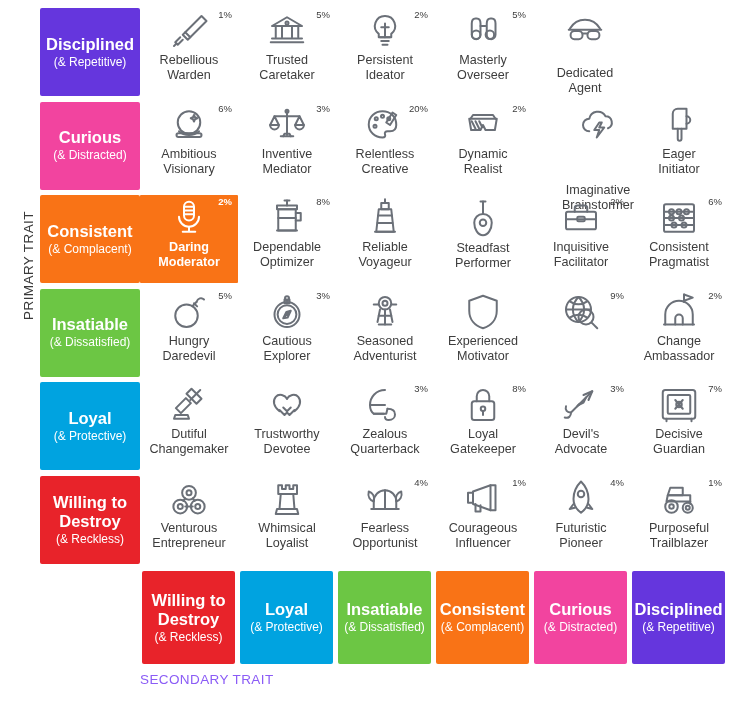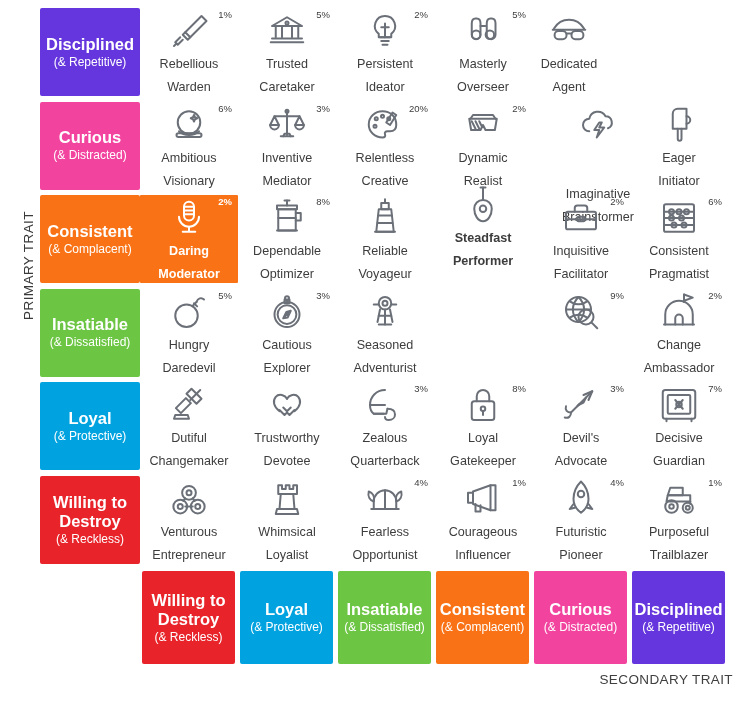--- a/index.html
+++ b/index.html
@@ -36,24 +36,24 @@
     transform: rotate(-90deg);
     white-space: nowrap;
   }
 
   
   #x-axis-title {
     position: absolute;
     left: 140px;
     top: 672px;
     width: 593px;
-    text-align: right;
+    text-align: left;
     font-size: 13.5px;
     letter-spacing: 0.4px;
-    color: #404040;
+    color: #8b5cf6;
   }
 
   
   #row-labels {
     position: absolute;
     left: 40px;
     top: 8px;
     width: 100px;
     height: 562px;
   }
@@ -143,21 +143,21 @@
     display: block;
     color: #6b7078;
   }
   .cell .cell-icon svg {
     display: block;
     width: 100%;
     height: 100%;
   }
   .cell .cell-name {
     font-size: 12.6px;
-    line-height: 23px;
+    line-height: 15px;
     text-align: center;
     color: #3d3d3d;
     margin-top: 2px;
     width: 102px;
     white-space: pre-line;
   }
   .cell .cell-pct {
     position: absolute;
     top: 1px;
     right: 6px;
@@ -291,21 +291,21 @@
               <path d="M22 6c-2 0-3 1.5-3 4v9a3.5 3.5 0 007 0V10c0-2.5-1-4-3-4z"></path>
               <circle cx="10.5" cy="19" r="3.4"></circle>
               <circle cx="21.5" cy="19" r="3.4"></circle>
               <path d="M14 12h4"></path>
             </g>
           </svg>
         </span>
         <div class="cell-name">Masterly<br>Overseer</div>
         <div class="cell-pct">5%</div>
       </div>
-      <div class="cell" style="left: 380px; top: 0px;">
+      <div class="cell" style="left: 396px; top: 0px; justify-content: space-between;">
         <span class="cell-icon">
           <svg viewBox="0 0 32 32">
             <g fill="none" stroke="currentColor" stroke-width="1.6" stroke-linecap="round" stroke-linejoin="round">
               <path d="M4 14c3-5 7-7 12-7s9 2 12 7"></path>
               <path d="M3 15h26"></path>
               <rect x="4.5" y="16" width="9.5" height="6.5" rx="3"></rect>
               <rect x="18" y="16" width="9.5" height="6.5" rx="3"></rect>
               <path d="M14 18h4"></path>
             </g>
           </svg>
@@ -434,21 +434,21 @@
               <path d="M13 4h6v5h-6z"></path>
               <path d="M16 1v3"></path>
               <path d="M11 9h10l2 18H9z"></path>
               <path d="M10.5 14h11M10 20h12"></path>
               <path d="M8 27h16"></path>
             </g>
           </svg>
         </span>
         <div class="cell-name">Reliable<br>Voyageur</div>
       </div>
-      <div class="cell" style="left: 294px; top: 174px; font-weight: bold;">
+      <div class="cell" style="left: 294px; top: 188px;">
         <span class="cell-icon">
           <svg viewBox="0 0 32 32">
             <g fill="none" stroke="currentColor" stroke-width="1.6" stroke-linecap="round" stroke-linejoin="round">
               <path d="M16 2v10"></path>
               <path d="M14 2h4"></path>
               <path d="M16 12c-4 0-7 3-7 7 0 5 3 10 7 10s7-5 7-10c0-4-3-7-7-7z"></path>
               <circle cx="16" cy="19" r="2.6"></circle>
             </g>
           </svg>
         </span>
@@ -525,20 +525,30 @@
               <path d="M11 10H7M21 10h4"></path>
               <path d="M12 14l-2 10M20 14l2 10"></path>
               <path d="M11 19h10"></path>
               <path d="M16 14v12"></path>
               <path d="M11 26h10"></path>
             </g>
           </svg>
         </span>
         <div class="cell-name">Seasoned<br>Adventurist</div>
       </div>
+      <div class="cell" style="left: 294px; top: 280.5px;">
+        <span class="cell-icon">
+          <svg viewBox="0 0 32 32">
+            <g fill="none" stroke="currentColor" stroke-width="1.6" stroke-linecap="round" stroke-linejoin="round">
+              <path d="M16 3l11 4v8c0 7-4.5 12-11 14C9.5 27 5 22 5 15V7z"></path>
+            </g>
+          </svg>
+        </span>
+        <div class="cell-name">Experienced<br>Motivator</div>
+      </div>
       <div class="cell" style="left: 392px; top: 280.5px;">
         <span class="cell-icon">
           <svg viewBox="0 0 32 32">
             <g fill="none" stroke="currentColor" stroke-width="1.6" stroke-linecap="round" stroke-linejoin="round">
               <circle cx="14" cy="14" r="10"></circle>
               <path d="M4 14h20M14 4c3 3 4.5 6.5 4.5 10S17 21 14 24c-3-3-4.5-6.5-4.5-10S11 7 14 4z"></path>
               <path d="M7 7.5c2 1.5 4.3 2.3 7 2.3s5-0.8 7-2.3M7 20.5c2-1.5 4.3-2.3 7-2.3s5 .8 7 2.3"></path>
               <circle cx="20" cy="20" r="6"></circle>
               <path d="M24.5 24.5L29 29"></path>
             </g>

